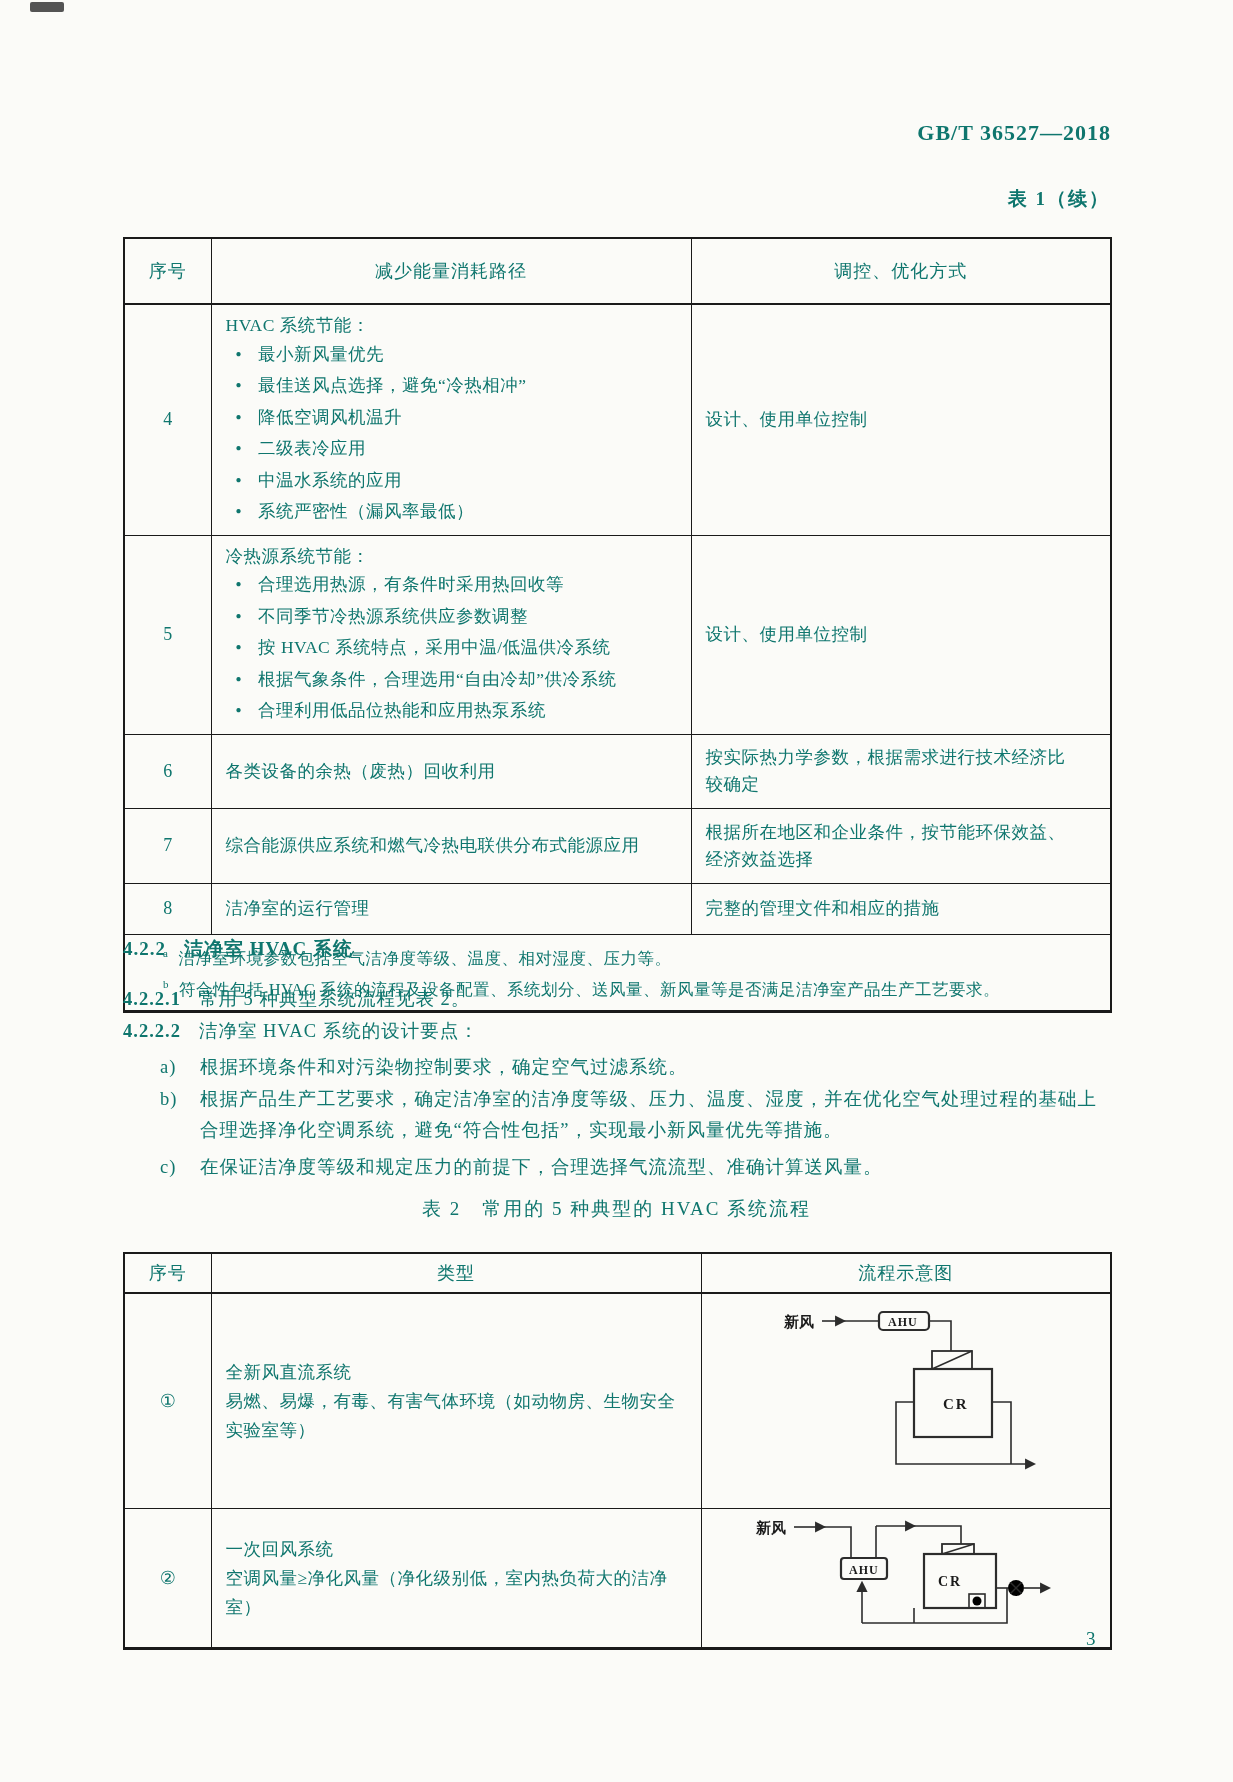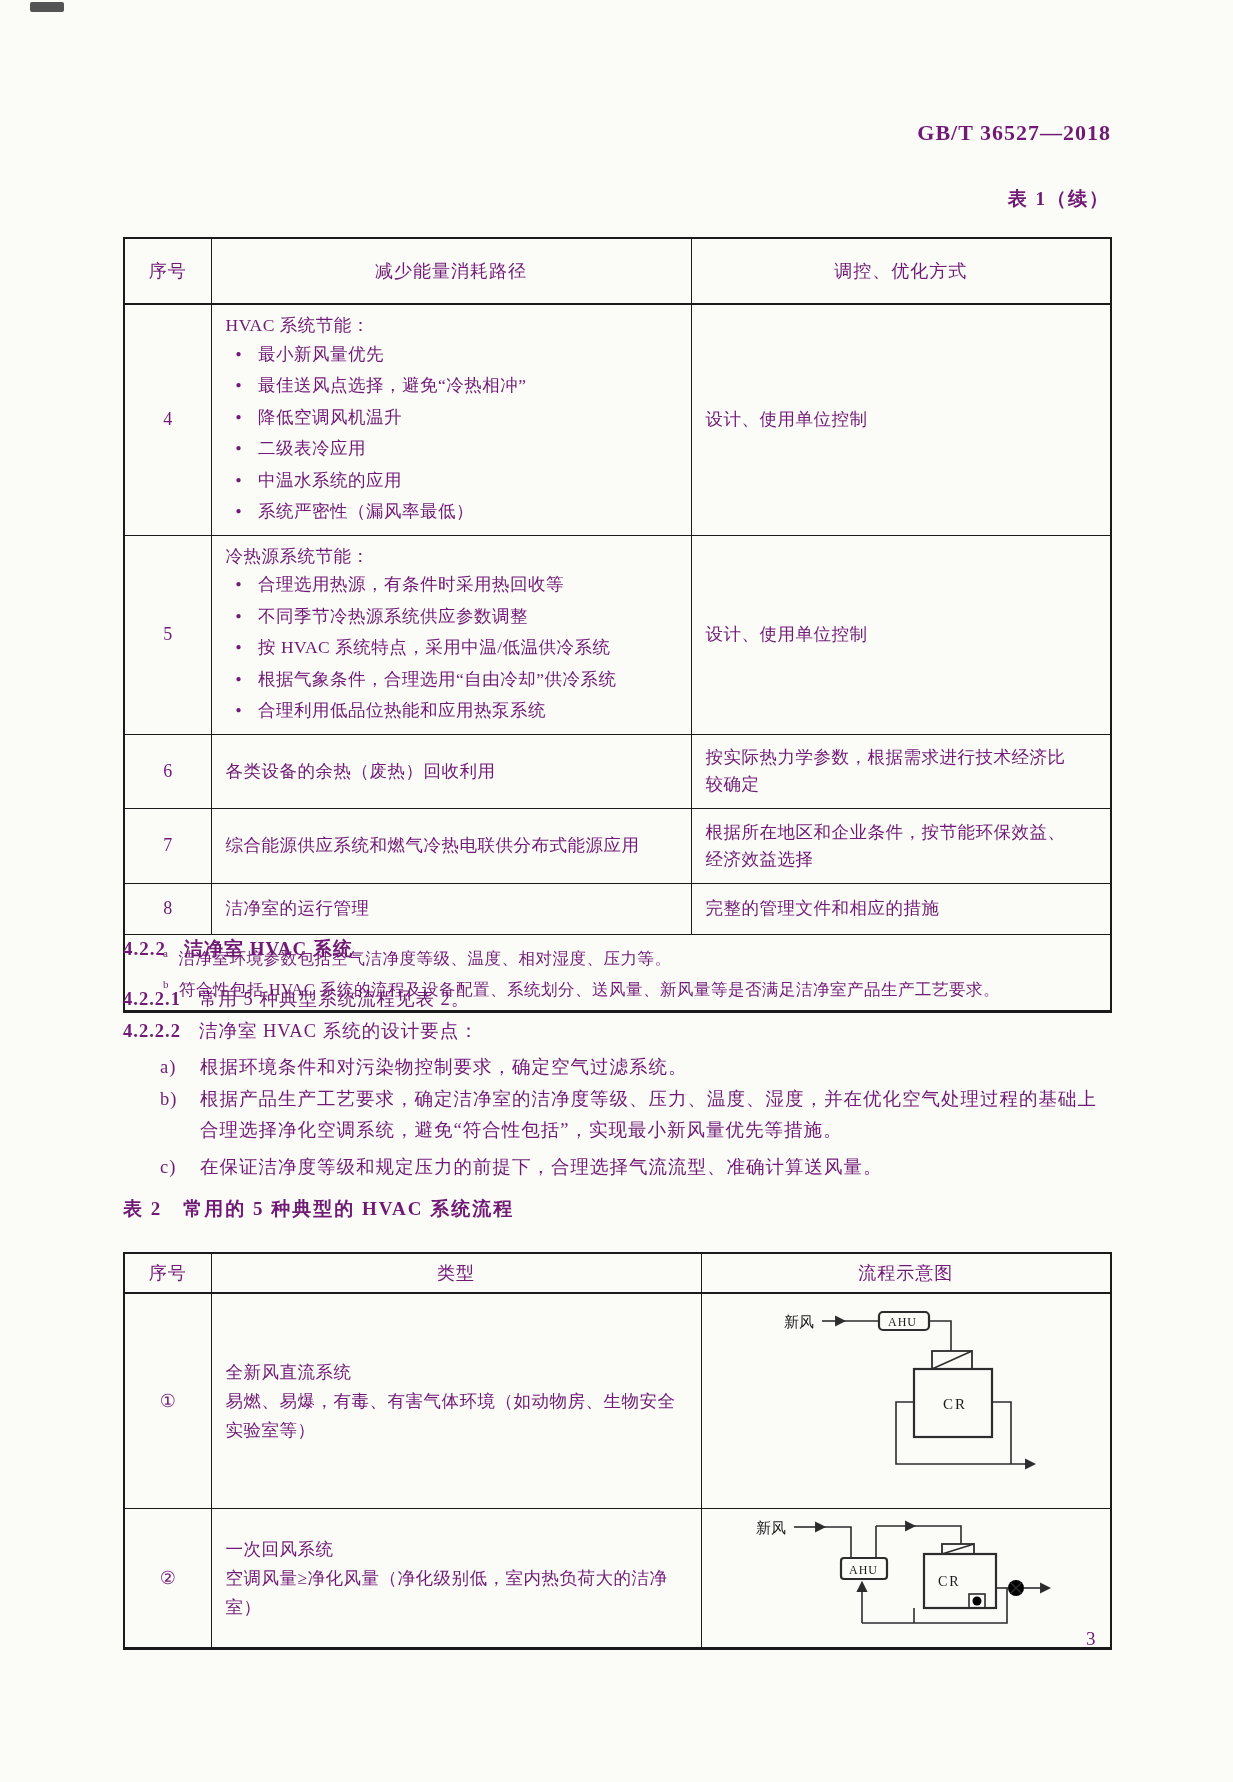--- a/index.html
+++ b/index.html
@@ -1,24 +1,24 @@
 <!DOCTYPE html>
 <html><head>
 <meta charset="utf-8">
 <style>
   html,body{margin:0;padding:0;background:#d9d9d6;}
   .page{
     position:relative;width:1233px;height:1782px;background:#fbfbf8;
-    font-family:"Liberation Serif","DejaVu Serif",serif;color:#701a75;
+    font-family:"Liberation Serif","DejaVu Serif",serif;color:#0f766e;
     overflow:hidden;margin:0 auto;
   }
   .artifact{position:absolute;top:2px;left:30px;width:34px;height:10px;background:#2a2a2a;border-radius:2px;opacity:.8;}
   .doc-number{position:absolute;top:120px;right:122px;font-size:22px;font-weight:bold;letter-spacing:1px;}
   .t1-title{position:absolute;top:186px;left:123px;width:987px;text-align:right;font-size:19px;font-weight:bold;letter-spacing:2px;}
-  .t2-title{position:absolute;top:1196px;left:123px;width:987px;font-size:19px;font-weight:bold;letter-spacing:2px;}
+  .t2-title{position:absolute;top:1196px;left:123px;width:987px;text-align:center;font-size:19px;font-weight:normal;letter-spacing:2px;}
 
   table{border-collapse:collapse;table-layout:fixed;}
   .std-table{position:absolute;left:123px;width:987px;border:2.5px solid #1a1a1a;}
   .t1{top:237px;border-bottom-width:3.5px;}
   .t2{top:1252px;border-bottom-width:3.5px;}
   .std-table th,.std-table td{border:1.5px solid #1a1a1a;vertical-align:middle;}
   .std-table th{font-weight:normal;font-size:18px;letter-spacing:1px;border-bottom-width:2px;}
   .t1 th{height:62px;}
   .t2 th{height:36px;}
   td.no{text-align:center;font-size:18px;}
@@ -41,21 +41,21 @@
   .c-4222{top:1018px;font-size:18.5px;}
   .list-item{position:absolute;left:160px;width:912px;font-size:18.5px;line-height:31px;letter-spacing:1px;padding-left:40px;text-indent:-40px;}
   .list-item .marker{display:inline-block;width:40px;text-indent:0;}
   .li-a{top:1052px;}
   .li-b{top:1084px;}
   .li-c{top:1152px;}
 
   td.type{padding:6px 14px;font-size:17.5px;line-height:29px;letter-spacing:.5px;}
   .t2 .h-row1 td{height:202px;}
   .t2 .h-row2 td{height:126px;}
-  td.diagram-cell{position:relative;padding:4px;}
+  td.diagram-cell{position:relative;padding:4px;font-weight:bold;}
   .diag{position:absolute;}
   .diag-1{left:2px;top:10px;}
   .diag-2{left:42px;top:4px;}
   .diag line,.diag path,.diag rect,.diag polyline{stroke:#2c2c2c;fill:none;}
   .diag text{fill:#1b1b1b;stroke:none;font-family:"Liberation Serif","DejaVu Serif",serif;}
   .diag .arrowhead{fill:#2c2c2c;stroke:none;}
 
   .page-num{position:absolute;top:1628px;left:1086px;font-size:19px;}
 </style>
 </head>

